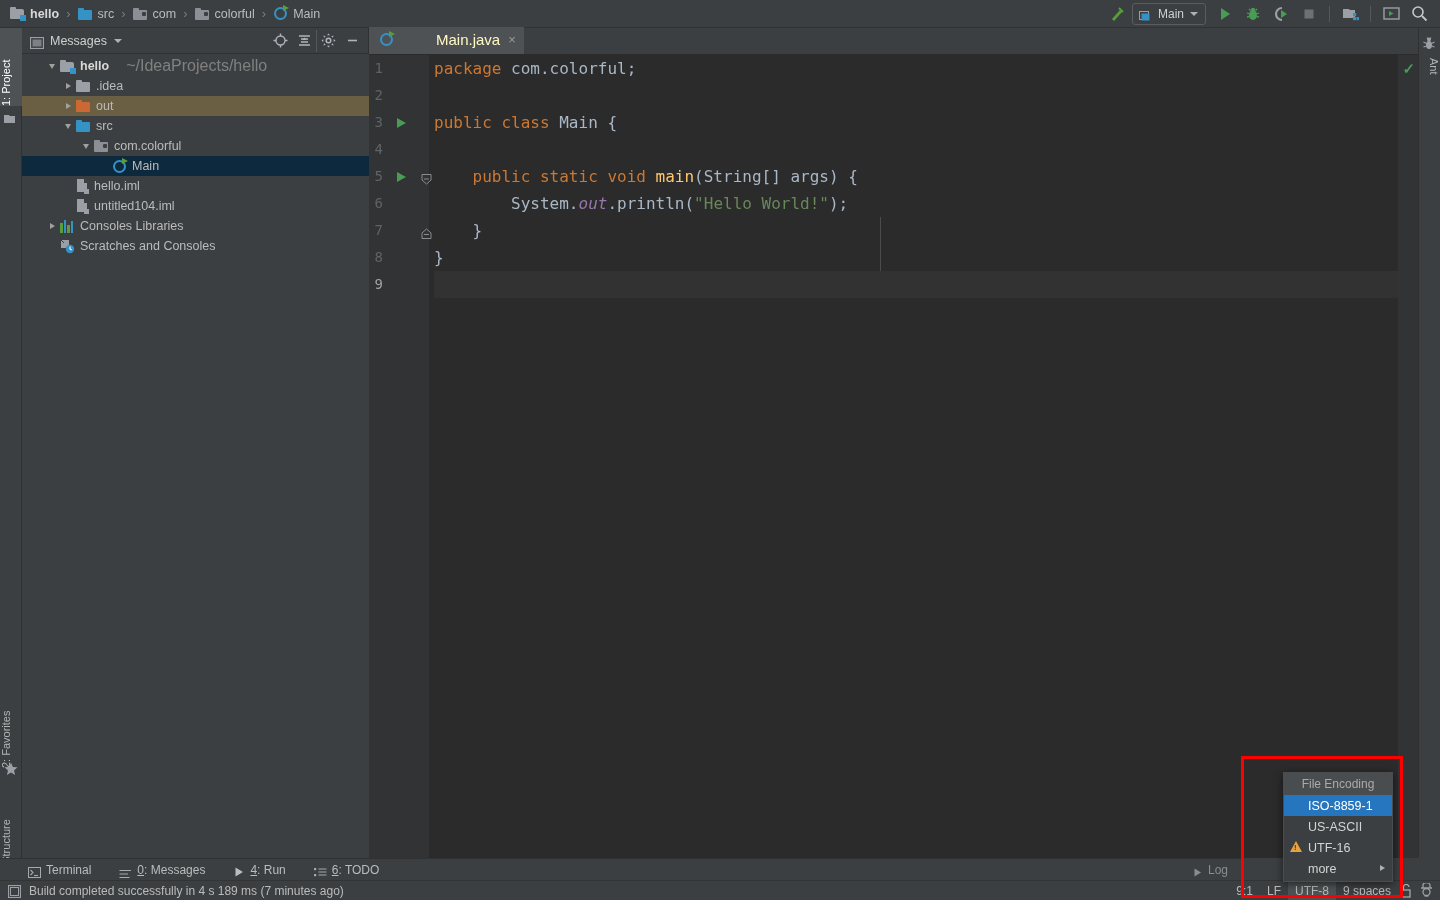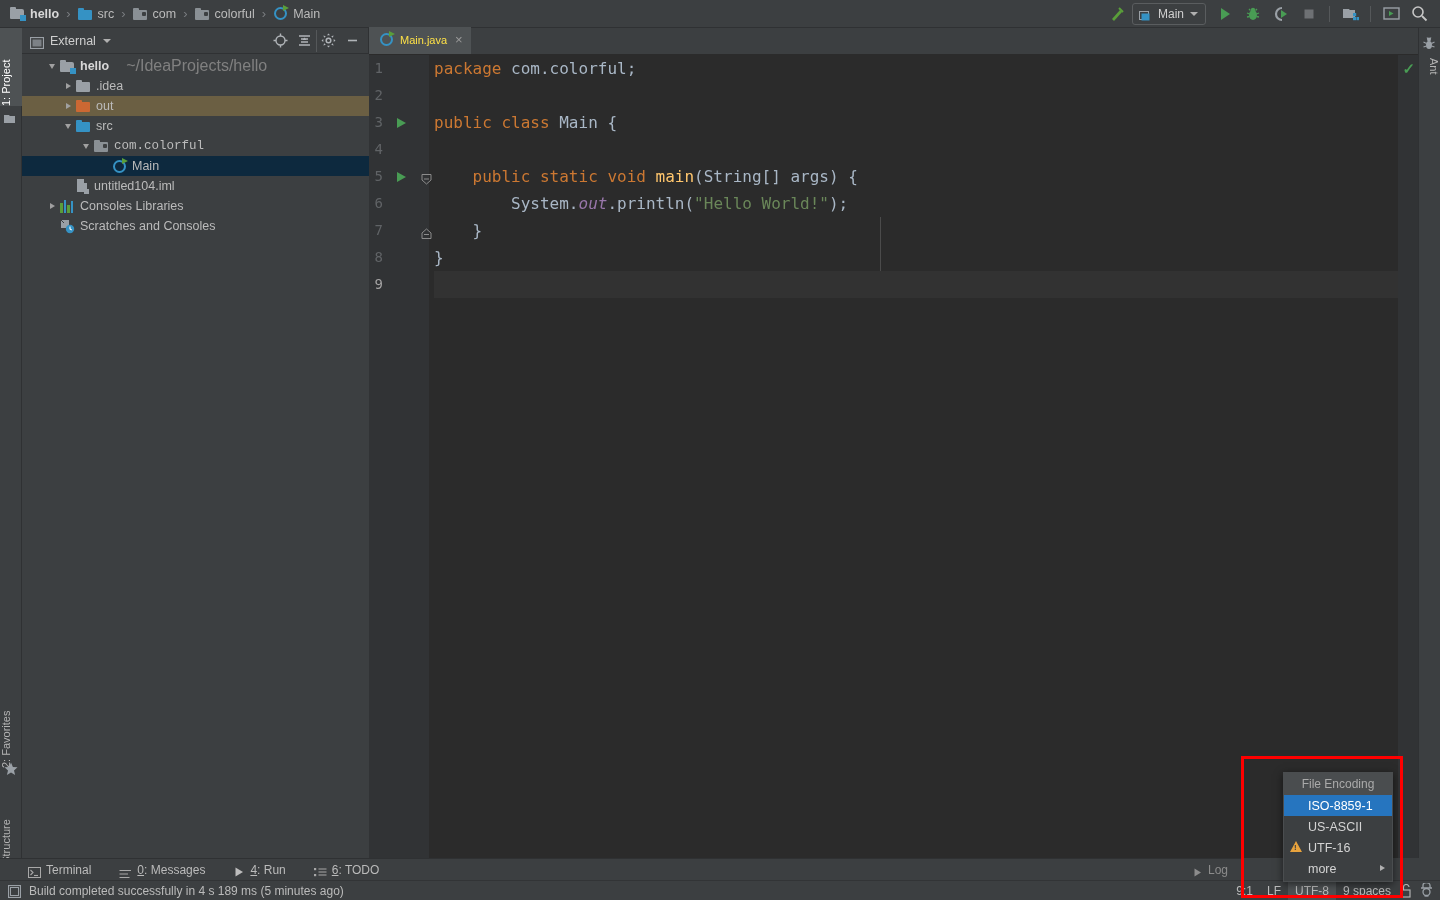--- a/index.html
+++ b/index.html
@@ -121,21 +121,21 @@
   }
   #tabs {
     height: 27px; background:#3c3f41; display:flex; align-items:flex-end;
     border-bottom: 1px solid #2b2b2b;
   }
   .tab {
     height:27px; display:flex; align-items:center; padding:0 8px 0 10px;
     background:#4e5254; gap:6px; cursor:default;
     border-bottom: 2px solid #4e5254;
   }
-  .tab .tlabel { font-size:11px; color:#fde047; }
+  .tab .tlabel { font-size:15px; color:#fef9c3;margin-left:36px; }
   .tab .tclose { font-size:13px; color:#9a9a9a; margin-left:2px; }
 
   #code-wrap { position:absolute; left:0; top:27px; right:0; bottom:0; background:#2b2b2b; }
   #gutter {
     position:absolute; left:0; top:0; width:60px; bottom:0; background:#313335;
   }
   .gline { height:27px; position:relative; }
   .gnum {
     position:absolute; right:46px; top:0; height:27px; line-height:27px;
     font-family:"DejaVu Sans Mono", monospace; font-size:14px; color:#606366;
@@ -378,21 +378,21 @@
 </div>
 
 <div id="project">
   <div id="project-header">
     <span class="ic" style="width:14px;height:12px;">
       <svg width="14" height="12" viewBox="0 0 14 12">
           <rect x="0.5" y="0.5" width="13" height="11" fill="none" stroke="#9aa0a6" stroke-width="1.2"></rect>
           <rect x="2.5" y="2.5" width="9" height="7" fill="#7c8186"></rect>
         </svg>
     </span>
-    <span class="ptitle">External</span>
+    <span class="ptitle">Messages</span>
     <span class="caret-down" style="margin-left:7px;"></span>
     <div id="project-tools">
       <div class="ptool">
         <svg width="15" height="15" viewBox="0 0 15 15">
             <circle cx="7.5" cy="7.5" r="4.5" fill="none" stroke="#b0b4b8" stroke-width="1.4"></circle>
             <path d="M7.5 0.5 V3 M7.5 12 V14.5 M0.5 7.5 H3 M12 7.5 H14.5" stroke="#b0b4b8" stroke-width="1.4"></path>
           </svg>
       </div>
       <div class="ptool">
         <svg width="15" height="15" viewBox="0 0 15 15">
@@ -455,40 +455,48 @@
       <span class="arrow">
           <i class="tri-down"></i>
         </span>
       <span class="ic ic-folder">
           <i class="f1"></i>
           <i class="f2"></i>
         </span>
       <span class="nlabel">src</span>
     </div>
 
-    <div class="node" style="padding-left:56px;font-family:Liberation Mono, monospace;">
+    <div class="node" style="padding-left:56px;">
       <span class="arrow">
           <i class="tri-down"></i>
         </span>
       <span class="ic ic-pkg">
           <i class="f1"></i>
           <i class="f2"></i>
           <i class="dot"></i>
         </span>
       <span class="nlabel">com.colorful</span>
     </div>
 
     <div class="node selected" style="padding-left:90px;">
       <span class="ic ic-class">
           <i class="circle"></i>
           <i class="run"></i>
         </span>
       <span class="nlabel">Main</span>
     </div>
 
+    <div class="node" style="padding-left:54px;">
+      <span class="ic ic-iml">
+          <i class="pg"></i>
+          <i class="cnr"></i>
+          <i class="sq"></i>
+        </span>
+      <span class="nlabel">hello.iml</span>
+    </div>
 
     <div class="node" style="padding-left:54px;">
       <span class="ic ic-iml">
           <i class="pg"></i>
           <i class="cnr"></i>
           <i class="sq"></i>
         </span>
       <span class="nlabel">untitled104.iml</span>
     </div>
 
@@ -662,21 +670,21 @@
 </div>
 
 <div id="statusbar">
   <div id="status-left">
     <span class="ic" style="width:13px;height:13px;">
       <svg width="13" height="13" viewBox="0 0 13 13">
           <rect x="0.5" y="0.5" width="12" height="12" fill="none" stroke="#9aa0a6" stroke-width="1.2"></rect>
           <rect x="2.5" y="2.5" width="8" height="8" fill="none" stroke="#9aa0a6" stroke-width="1"></rect>
         </svg>
     </span>
-    <span id="status-text">Build completed successfully in 4 s 189 ms (5 minutes ago)</span>
+    <span id="status-text">Build completed successfully in 4 s 189 ms (7 minutes ago)</span>
   </div>
   <div id="status-right">
     <span class="sitem">9:1</span>
     <span class="sitem">LF</span>
     <span class="sitem box">UTF-8</span>
     <span class="sitem">9 spaces</span>
     <span class="ic" style="width:13px;height:14px;margin:0 6px 0 2px;">
       <svg width="13" height="14" viewBox="0 0 13 14">
           <rect x="1" y="6" width="9" height="7" fill="none" stroke="#b0b0b0" stroke-width="1.2"></rect>
           <path d="M3.5 6 V3.5 A2.6 2.6 0 0 1 9 3" fill="none" stroke="#b0b0b0" stroke-width="1.2"></path>

